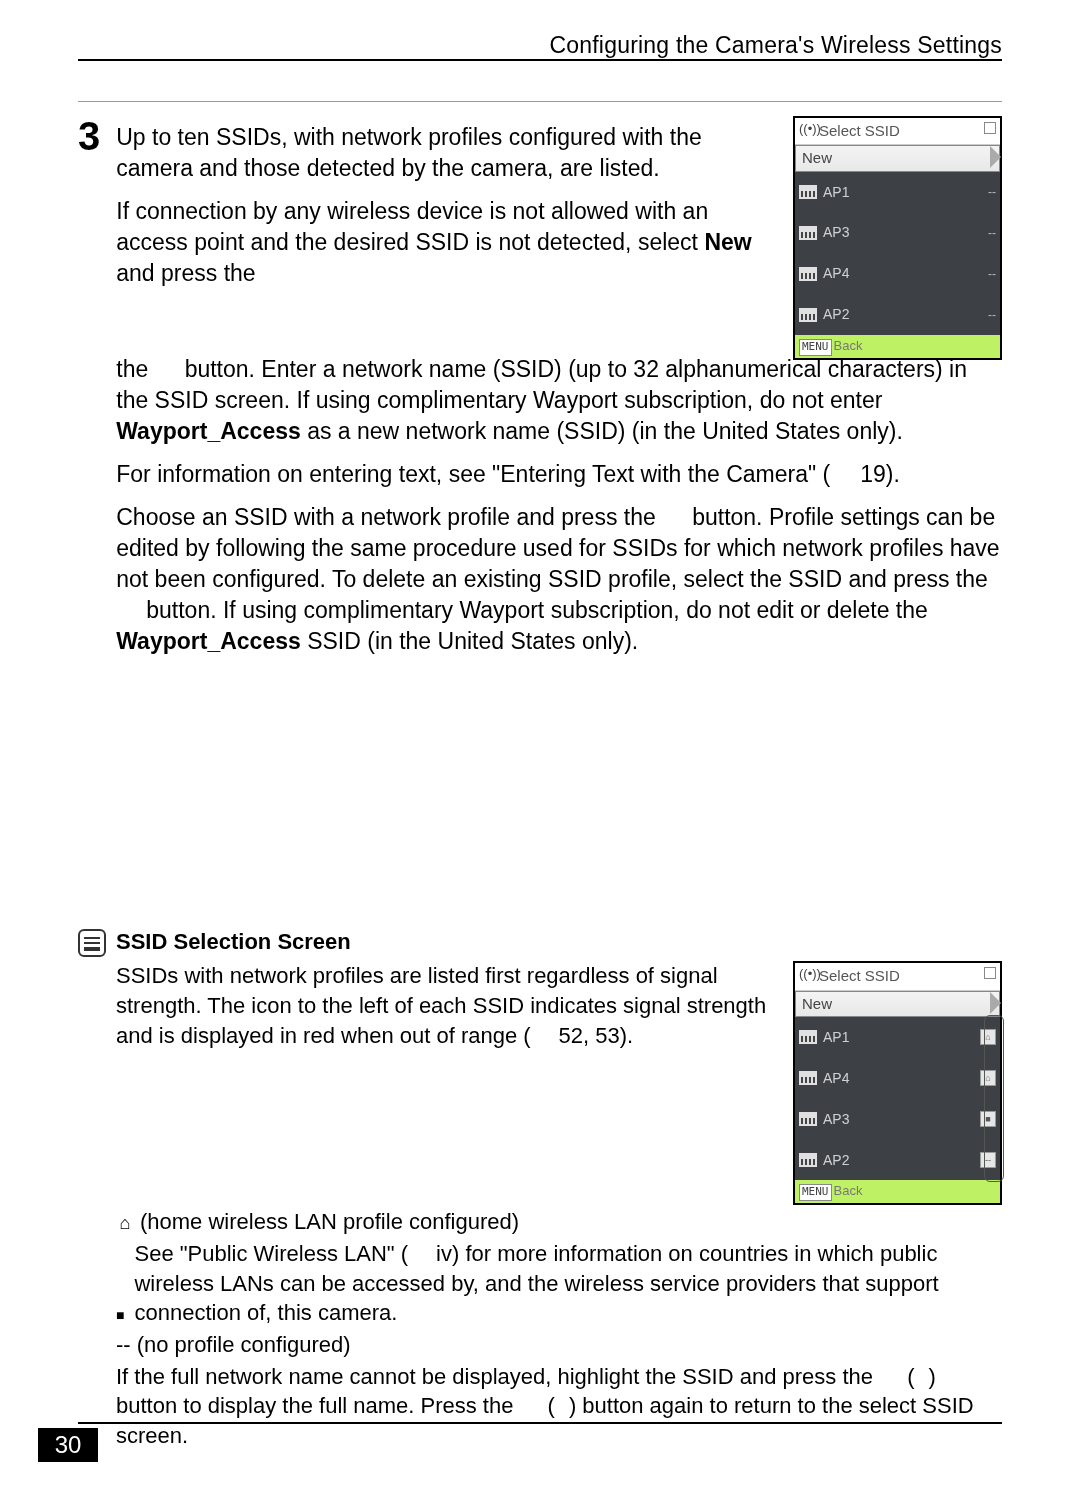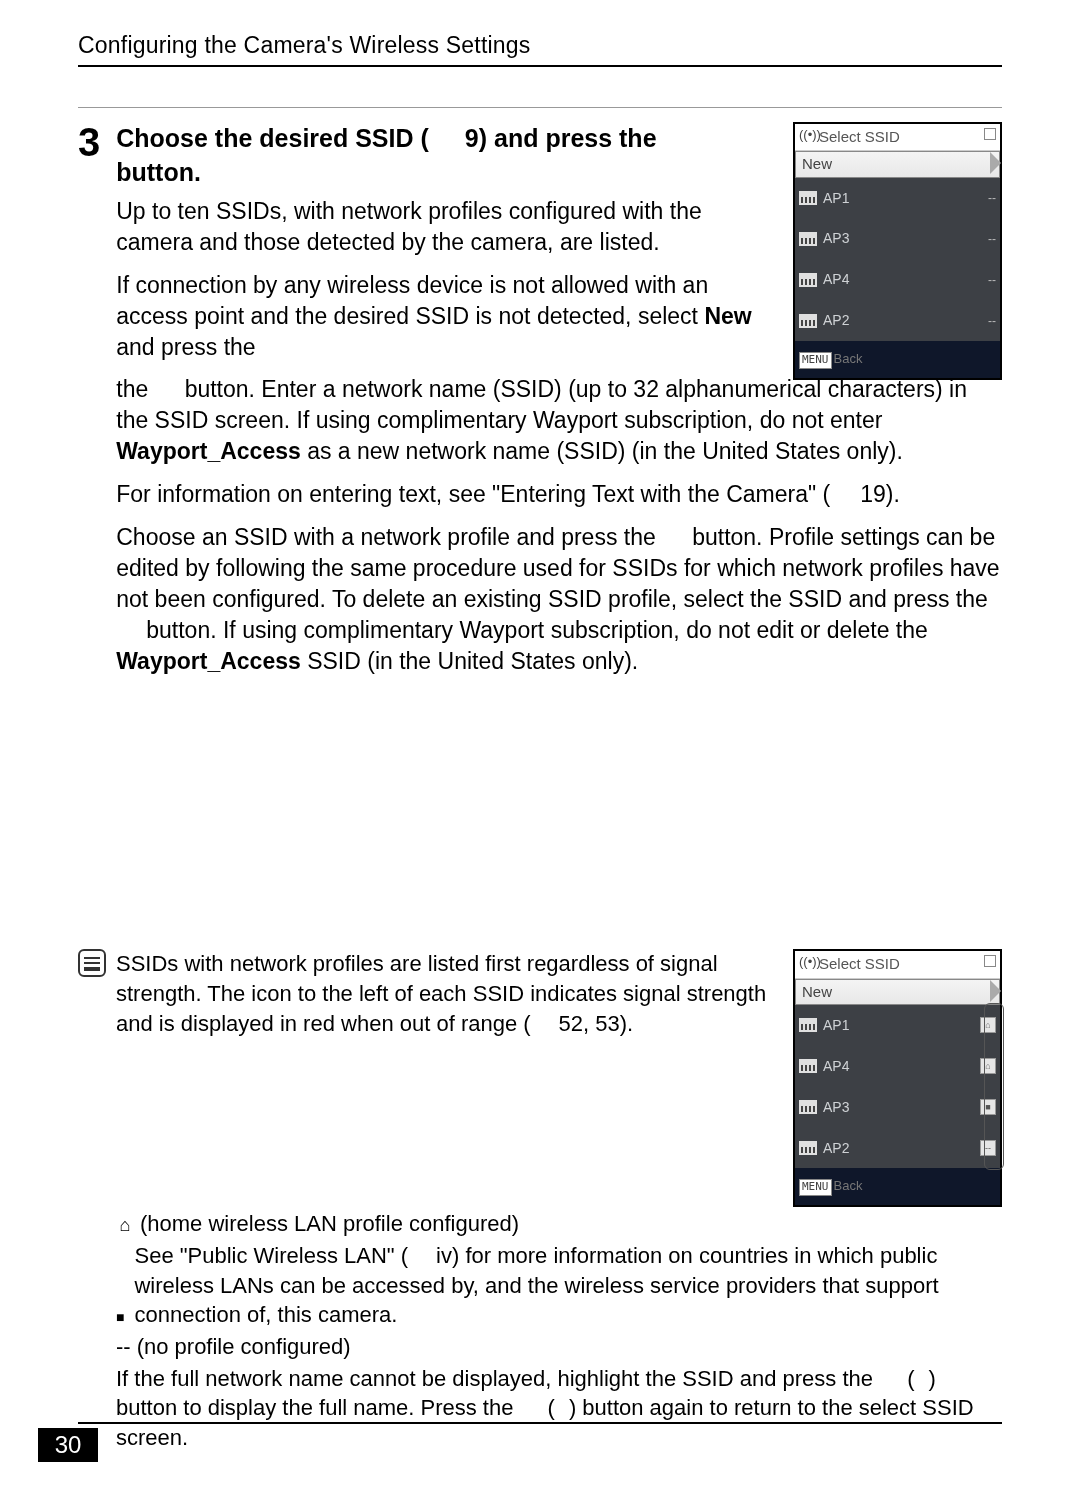--- a/index.html
+++ b/index.html
@@ -13,23 +13,23 @@
     position: relative;
   }
   .page {
     padding: 32px 78px 0 78px;
     box-sizing: border-box;
   }
   .header-line {
     font-size: 23px;
     letter-spacing: 0.2px;
     border-bottom: 2px solid #000;
-    padding-bottom: 6px;
     margin-bottom: 40px;
     font-family: "Helvetica Neue", Arial, sans-serif;
+    text-align: right;
   }
   .step-row {
     display: flex;
     align-items: flex-start;
     border-top: 1px solid #999;
     padding-top: 14px;
   }
   .step-num {
     font-size: 40px;
     font-weight: bold;
@@ -129,24 +129,24 @@
     margin-left: auto;
     width: 14px; height: 14px;
     background: #e6e6e6;
     border: 1px solid #999;
     display: flex;
     align-items:center; justify-content:center;
     font-size: 9px;
     color:#555;
   }
   .camera-screen .cs-foot {
-    background: #0f172a;
+    background: #bef264;
     color: #777;
     font-size: 13px;
-    padding: 9px 4px;
+    padding: 2px 4px;
   }
   .camera-screen .cs-foot .menu {
     display: inline-block;
     background: #fff;
     color: #444;
     padding: 0 2px;
     font-size: 11px;
     border: 1px solid #888;
     margin-right: 2px;
     font-family: monospace;
@@ -231,23 +231,20 @@
 <body>
 
 <div class="page">
   <div class="header-line">Configuring the Camera's Wireless Settings</div>
 
   <div class="step-row">
     <div class="step-num">3</div>
     <div class="step-body">
       <div class="flexrow">
         <div class="left">
-          <div class="step-title">
-            <span>Choose the desired SSID (</span><span class="gap"></span><span>9) and press the </span><span class="gap"></span><br><span>button.</span>
-          </div>
           <div class="para">Up to ten SSIDs, with network profiles configured with the camera and those detected by the camera, are listed.</div>
           <div class="para">
             <span>If connection by any wireless device is not allowed with an access point and the desired SSID is not detected, select </span><span class="bold">New</span><span> and press the </span>
           </div>
         </div>
         <div class="camera-screen">
           <div class="cs-title">
             <span class="antenna">((•))</span>
             <span>Select SSID</span>
             <span class="batt"></span>
@@ -289,20 +286,21 @@
       </div>
       <div class="para">
         <span>Choose an SSID with a network profile and press the </span><span class="gap"></span><span>button. Profile settings can be edited by following the same procedure used for SSIDs for which network profiles have not been configured. To delete an existing SSID profile, select the SSID and press the </span><span class="gap"></span><span>button. If using complimentary Wayport subscription, do not edit or delete the </span><span class="bold">Wayport_Access</span><span> SSID (in the United States only).</span>
       </div>
     </div>
   </div>
 
   <div class="note">
     <div class="icon"></div>
     <div style="flex:1">
+      <div class="note-title">SSID Selection Screen</div>
       <div class="note-body">
         <div class="flexrow">
           <div class="left">
             <div>
               <span>SSIDs with network profiles are listed first regardless of signal strength. The icon to the left of each SSID indicates signal strength and is displayed in red when out of range (</span><span class="gap"></span><span>52, 53).</span>
             </div>
           </div>
           <div class="camera-screen" style="position:relative">
             <div class="cs-title">
               <span class="antenna">((•))</span>

